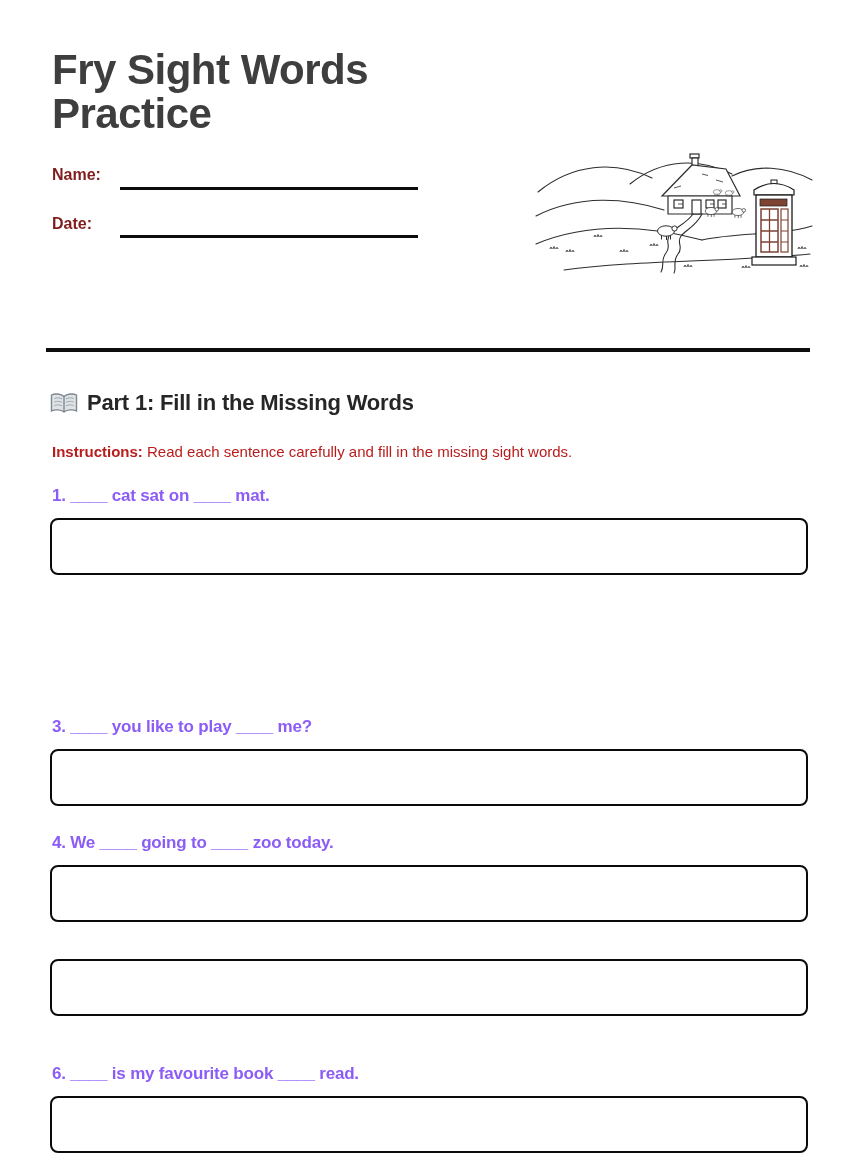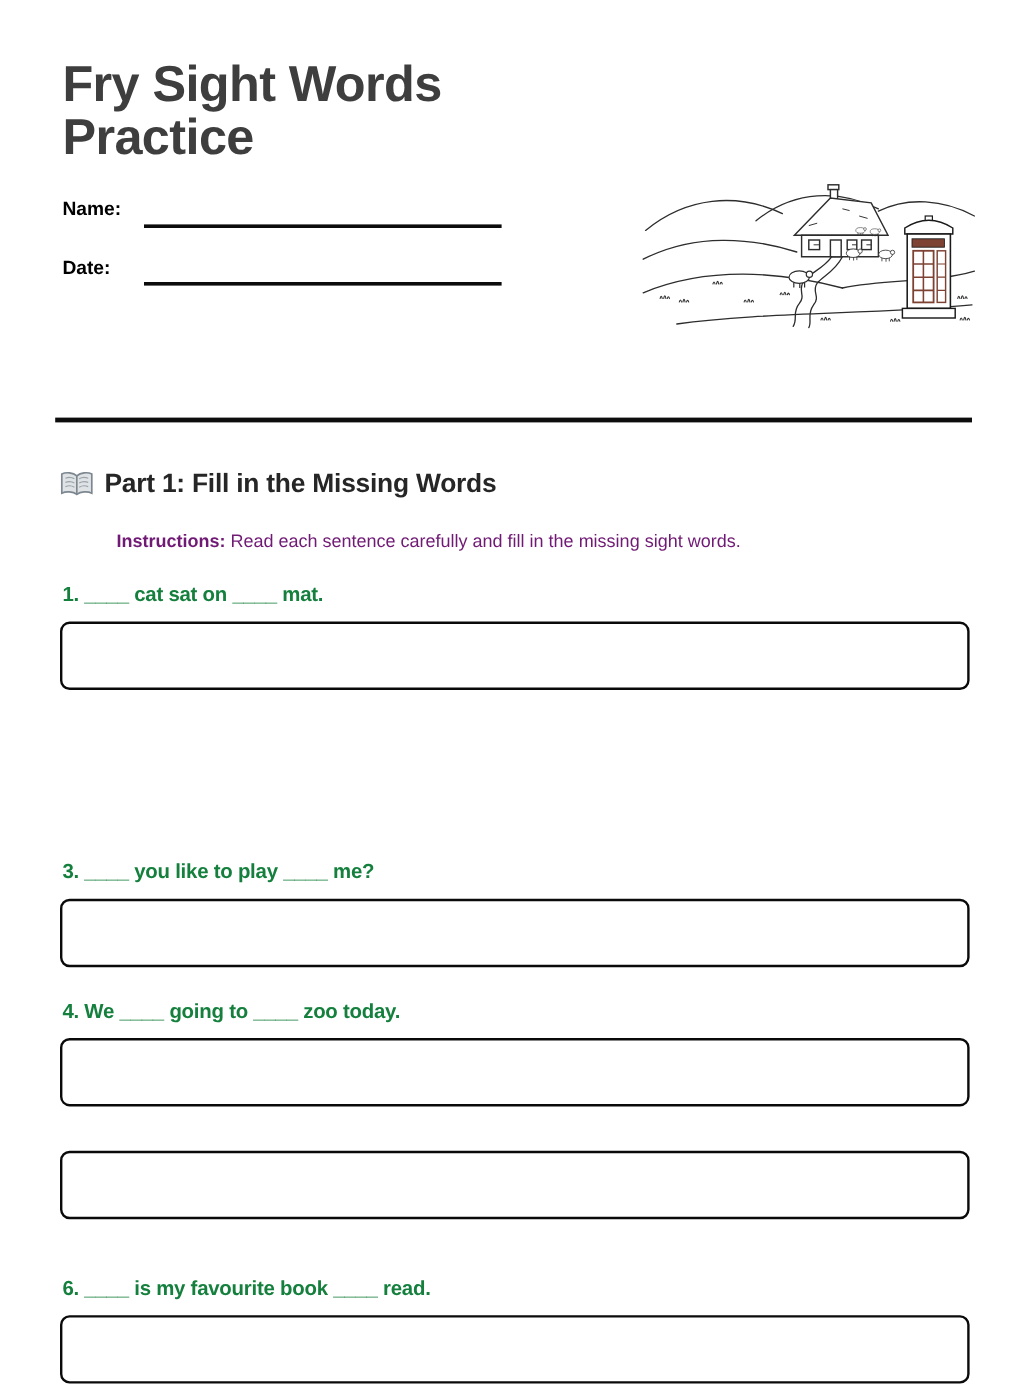--- a/index.html
+++ b/index.html
@@ -24,21 +24,21 @@
     font-weight: 800;
     letter-spacing: -0.5px;
     color: #3e3e3e;
   }
 
   .field-label {
     position: absolute;
     left: 52px;
     font-size: 16px;
     font-weight: 700;
-    color: #000000;
+    color: #7f1d1d;
   }
   .field-line {
     position: absolute;
     left: 120px;
     width: 298px;
     height: 2.5px;
     background: #0c0c0c;
   }
 
   .illustration {
@@ -70,31 +70,30 @@
     color: #262626;
     letter-spacing: -0.2px;
   }
   .book-icon { display: inline-block; flex: 0 0 auto; }
 
   .instructions {
     position: absolute;
     left: 52px;
     top: 443px;
     font-size: 15px;
-    color: #701a75;
-    margin-left: 45px;
+    color: #b91c1c;
   }
   .instructions .bold-label { font-weight: 700; }
 
   .item { position: absolute; left: 50px; width: 758px; }
   .item .sentence {
     font-size: 17px;
     line-height: 21px;
     font-weight: 700;
-    color: #15803d;
+    color: #8b5cf6;
     letter-spacing: -0.2px;
     padding-left: 2px;
   }
   .item .answer-box {
     margin-top: 12px;
     width: 758px;
     height: 57px;
     border: 2.5px solid #0a0a0a;
     border-radius: 8px;
     background: #ffffff;

